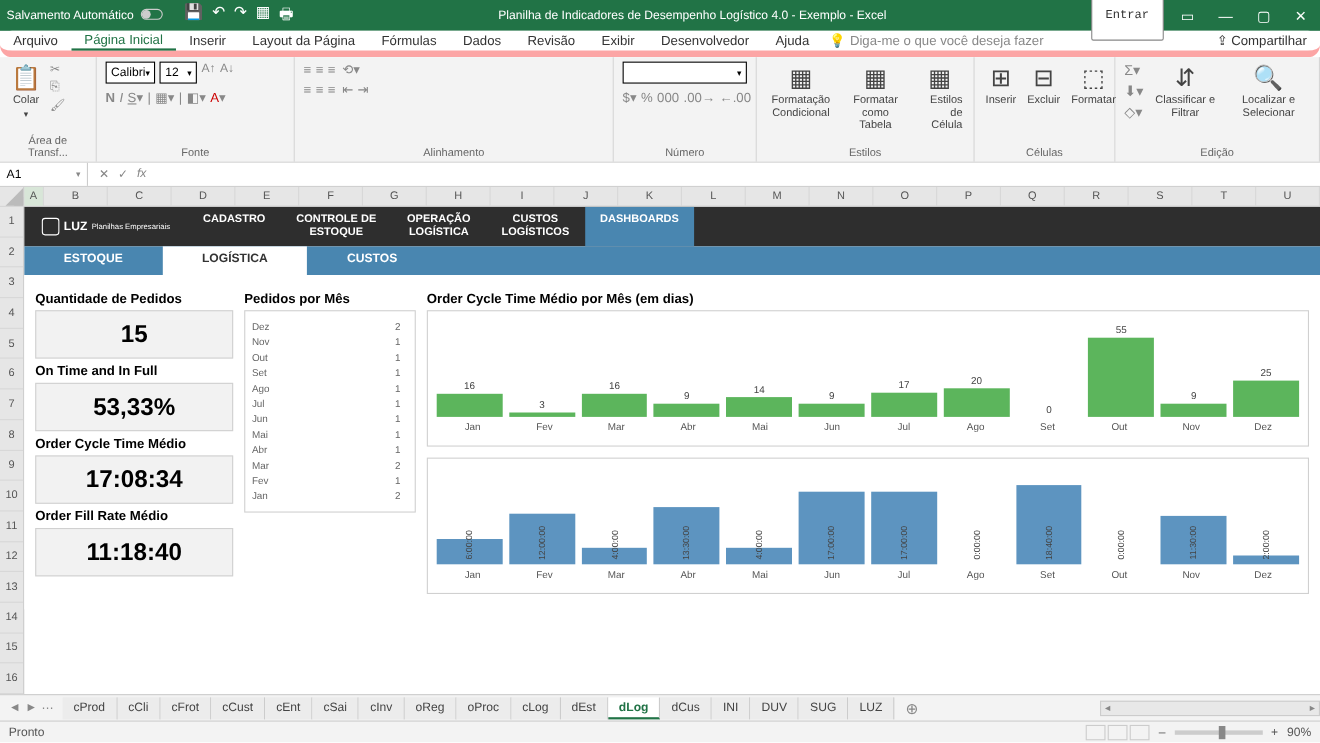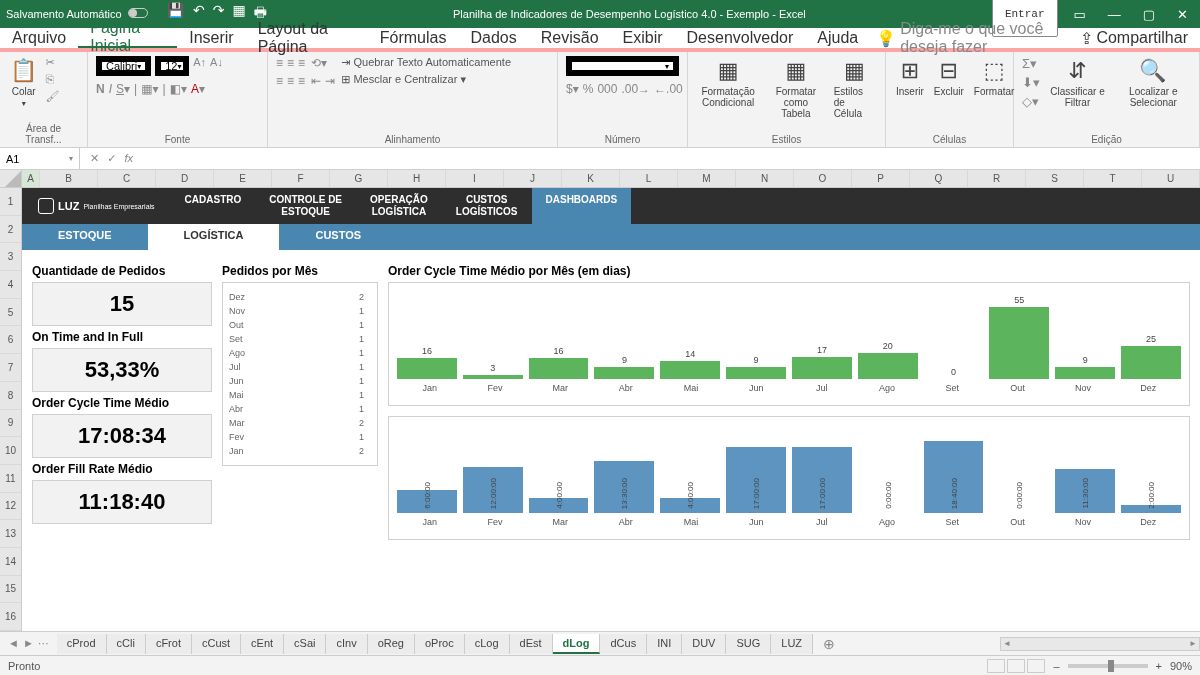--- a/index.html
+++ b/index.html
@@ -12,36 +12,36 @@
 .toggle { width: 20px; height: 10px; border: 1px solid #ccc; border-radius: 6px; position: relative; }
 .toggle::after { content: ''; width: 8px; height: 8px; background: #ccc; border-radius: 50%; position: absolute; top: 0; left: 0; }
 .titlebar .qat { display: flex; gap: 8px; margin-left: 10px; }
 .titlebar .qat span { font-size: 14px; }
 .titlebar .center { flex: 1; text-align: center; }
 .titlebar .right { display: flex; align-items: center; gap: 10px; }
 .entrar-btn { background: #fff; color: #333; border: 1px solid #888; border-radius: 2px; padding: 16px 12px; font-size: 11px; font-family: Liberation Mono, monospace; }
 .winctrl { font-size: 13px; padding: 0 6px; }
 
 
-.menubar { height: 24px; display: flex; align-items: center; font-size: 16px; color: #333; background: #fff; border-bottom: 4px solid #fca5a5; }
+.menubar { height: 24px; display: flex; align-items: center; font-size: 12px; color: #333; background: #fff; border-bottom: 6px solid #fca5a5; border-radius: 11px; }
 .menubar .mitem { padding: 0 12px; height: 100%; display: flex; align-items: center; cursor: pointer; }
 .menubar .mitem.active { color: #217346; border-bottom: 2px solid #217346; }
 .menubar .share { margin-left: auto; color: #333; display: flex; align-items: center; gap: 3px; padding-right: 12px; }
 .menubar .tellme { display: flex; align-items: center; color: #888; margin-left: 6px; }
 .menubar .tellme span.bulb { margin-right: 4px; }
 
 
 .ribbon { height: 96px; display: flex; border-bottom: 1px solid #d0d0d0; background: #f3f3f3; }
 .rgroup { border-right: 1px solid #d6d6d6; padding: 4px 8px 2px 8px; display: flex; flex-direction: column; justify-content: space-between; }
 .rgroup .label { text-align: center; font-size: 10px; color: #666; padding-top: 2px; }
 .rgroup .body { display: flex; align-items: flex-start; gap: 6px; flex: 1; }
 .rbtn { display: flex; flex-direction: column; align-items: center; gap: 2px; font-size: 10px; color: #444; padding: 2px; }
 .rbtn .icon { font-size: 22px; color: #444; height: 26px; display: flex; align-items: center; }
 .mini { display: flex; gap: 3px; font-size: 11px; color: #888; }
-.fontbox { border: 6px solid #000000; background: #fff; font-size: 11px; padding: 1px 4px; display: flex; align-items: center; height: 20px; }
+.fontbox { border: 1px solid #000000; background: #fff; font-size: 11px; padding: 1px 4px; display: flex; align-items: center; height: 20px; }
 .stackv { display: flex; flex-direction: column; gap: 4px; }
 .smallicons { display: flex; gap: 4px; color: #888; font-size: 12px; }
 
 
 .fbar { height: 22px; display: flex; align-items: center; border-bottom: 1px solid #d0d0d0; background: #fff; }
 .namebox { width: 80px; border-right: 1px solid #ccc; padding: 0 6px; display: flex; align-items: center; justify-content: space-between; font-size: 11px; height: 100%; }
 .fbtns { display: flex; gap: 8px; padding: 0 10px; color: #888; font-size: 11px; }
 .finput { flex: 1; height: 100%; }
 
 
@@ -221,24 +221,20 @@
       </div>
       <div class="stackv">
         <div class="smallicons">
             <span>⟲▾</span>
           </div>
         <div class="smallicons">
             <span>⇤</span>
             <span>⇥</span>
           </div>
       </div>
-      <div class="stackv" style="font-size:11px;color:#555">
-        <div>⇥ <span>Quebrar Texto Automaticamente</span></div>
-        <div>⊞ <span>Mesclar e Centralizar</span> ▾</div>
-      </div>
     </div>
     <div class="label">Alinhamento</div>
   </div>
   <div class="rgroup" style="width:130px">
     <div class="body stackv" style="width:100%">
       <div class="fontbox" style="width:100%">
           <span style="flex:1"></span>
           <span style="font-size:8px">▾</span>
         </div>
       <div class="smallicons">
@@ -256,21 +252,21 @@
       <div class="rbtn">
           <span class="icon">▦</span>
           <span style="white-space:pre-line;text-align:center">Formatação Condicional</span>
         </div>
       <div class="rbtn">
           <span class="icon">▦</span>
           <span style="white-space:pre-line;text-align:center">Formatar como Tabela</span>
         </div>
       <div class="rbtn">
           <span class="icon">▦</span>
-          <span style="white-space:pre-line;text-align:left">Estilos de Célula</span>
+          <span style="white-space:pre-line;text-align:right">Estilos de Célula</span>
         </div>
     </div>
     <div class="label">Estilos</div>
   </div>
   <div class="rgroup" style="width:128px">
     <div class="body">
       <div class="rbtn">
           <span class="icon">⊞</span>
           <span>Inserir</span>
         </div>

